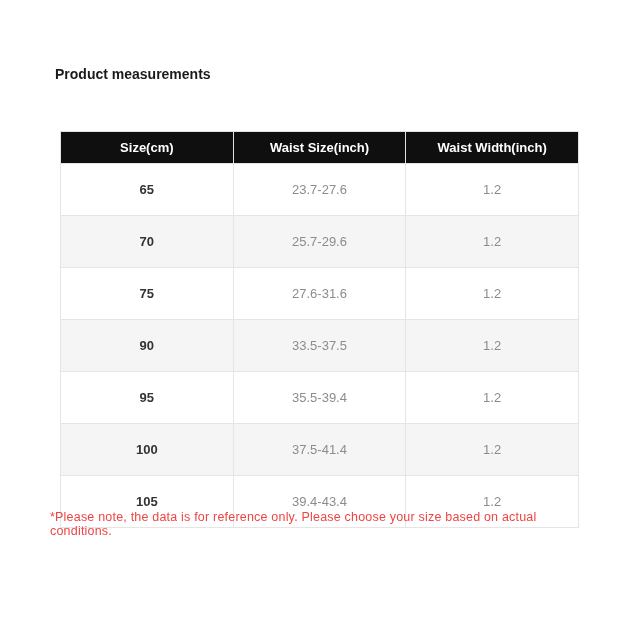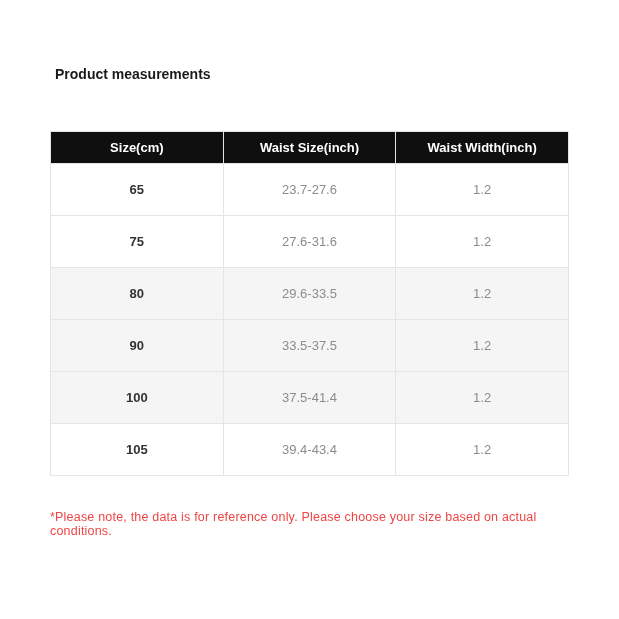--- a/index.html
+++ b/index.html
@@ -19,21 +19,21 @@
     position: absolute;
     left: 55px;
     top: 66px;
     margin: 0;
     font-size: 14px;
     font-weight: bold;
     color: #1a1a1a;
   }
   table.measure-table {
     position: absolute;
-    left: 50px;
+    left: 60px;
     top: 131px;
     width: 519px;
     border-collapse: collapse;
     table-layout: fixed;
   }
   table.measure-table th {
     background: var(--header-bg, #0f0f0f);
     color: var(--header-text, #ffffff);
     font-size: 13px;
     font-weight: bold;
@@ -84,33 +84,38 @@
           <th>Waist Size(inch)</th>
           <th>Waist Width(inch)</th>
         </tr>
     </thead>
     <tbody>
         <tr>
           <td class="size-col">65</td>
           <td>23.7-27.6</td>
           <td>1.2</td>
         </tr>
+        <tr class="alt">
+          <td class="size-col">70</td>
+          <td>25.7-29.6</td>
+          <td>1.2</td>
+        </tr>
         <tr>
           <td class="size-col">75</td>
           <td>27.6-31.6</td>
           <td>1.2</td>
         </tr>
         <tr class="alt">
-          <td class="size-col">80</td>
-          <td>29.6-33.5</td>
+          <td class="size-col">90</td>
+          <td>33.5-37.5</td>
           <td>1.2</td>
         </tr>
-        <tr class="alt">
-          <td class="size-col">90</td>
-          <td>33.5-37.5</td>
+        <tr>
+          <td class="size-col">95</td>
+          <td>35.5-39.4</td>
           <td>1.2</td>
         </tr>
         <tr class="alt">
           <td class="size-col">100</td>
           <td>37.5-41.4</td>
           <td>1.2</td>
         </tr>
         <tr>
           <td class="size-col">105</td>
           <td>39.4-43.4</td>

